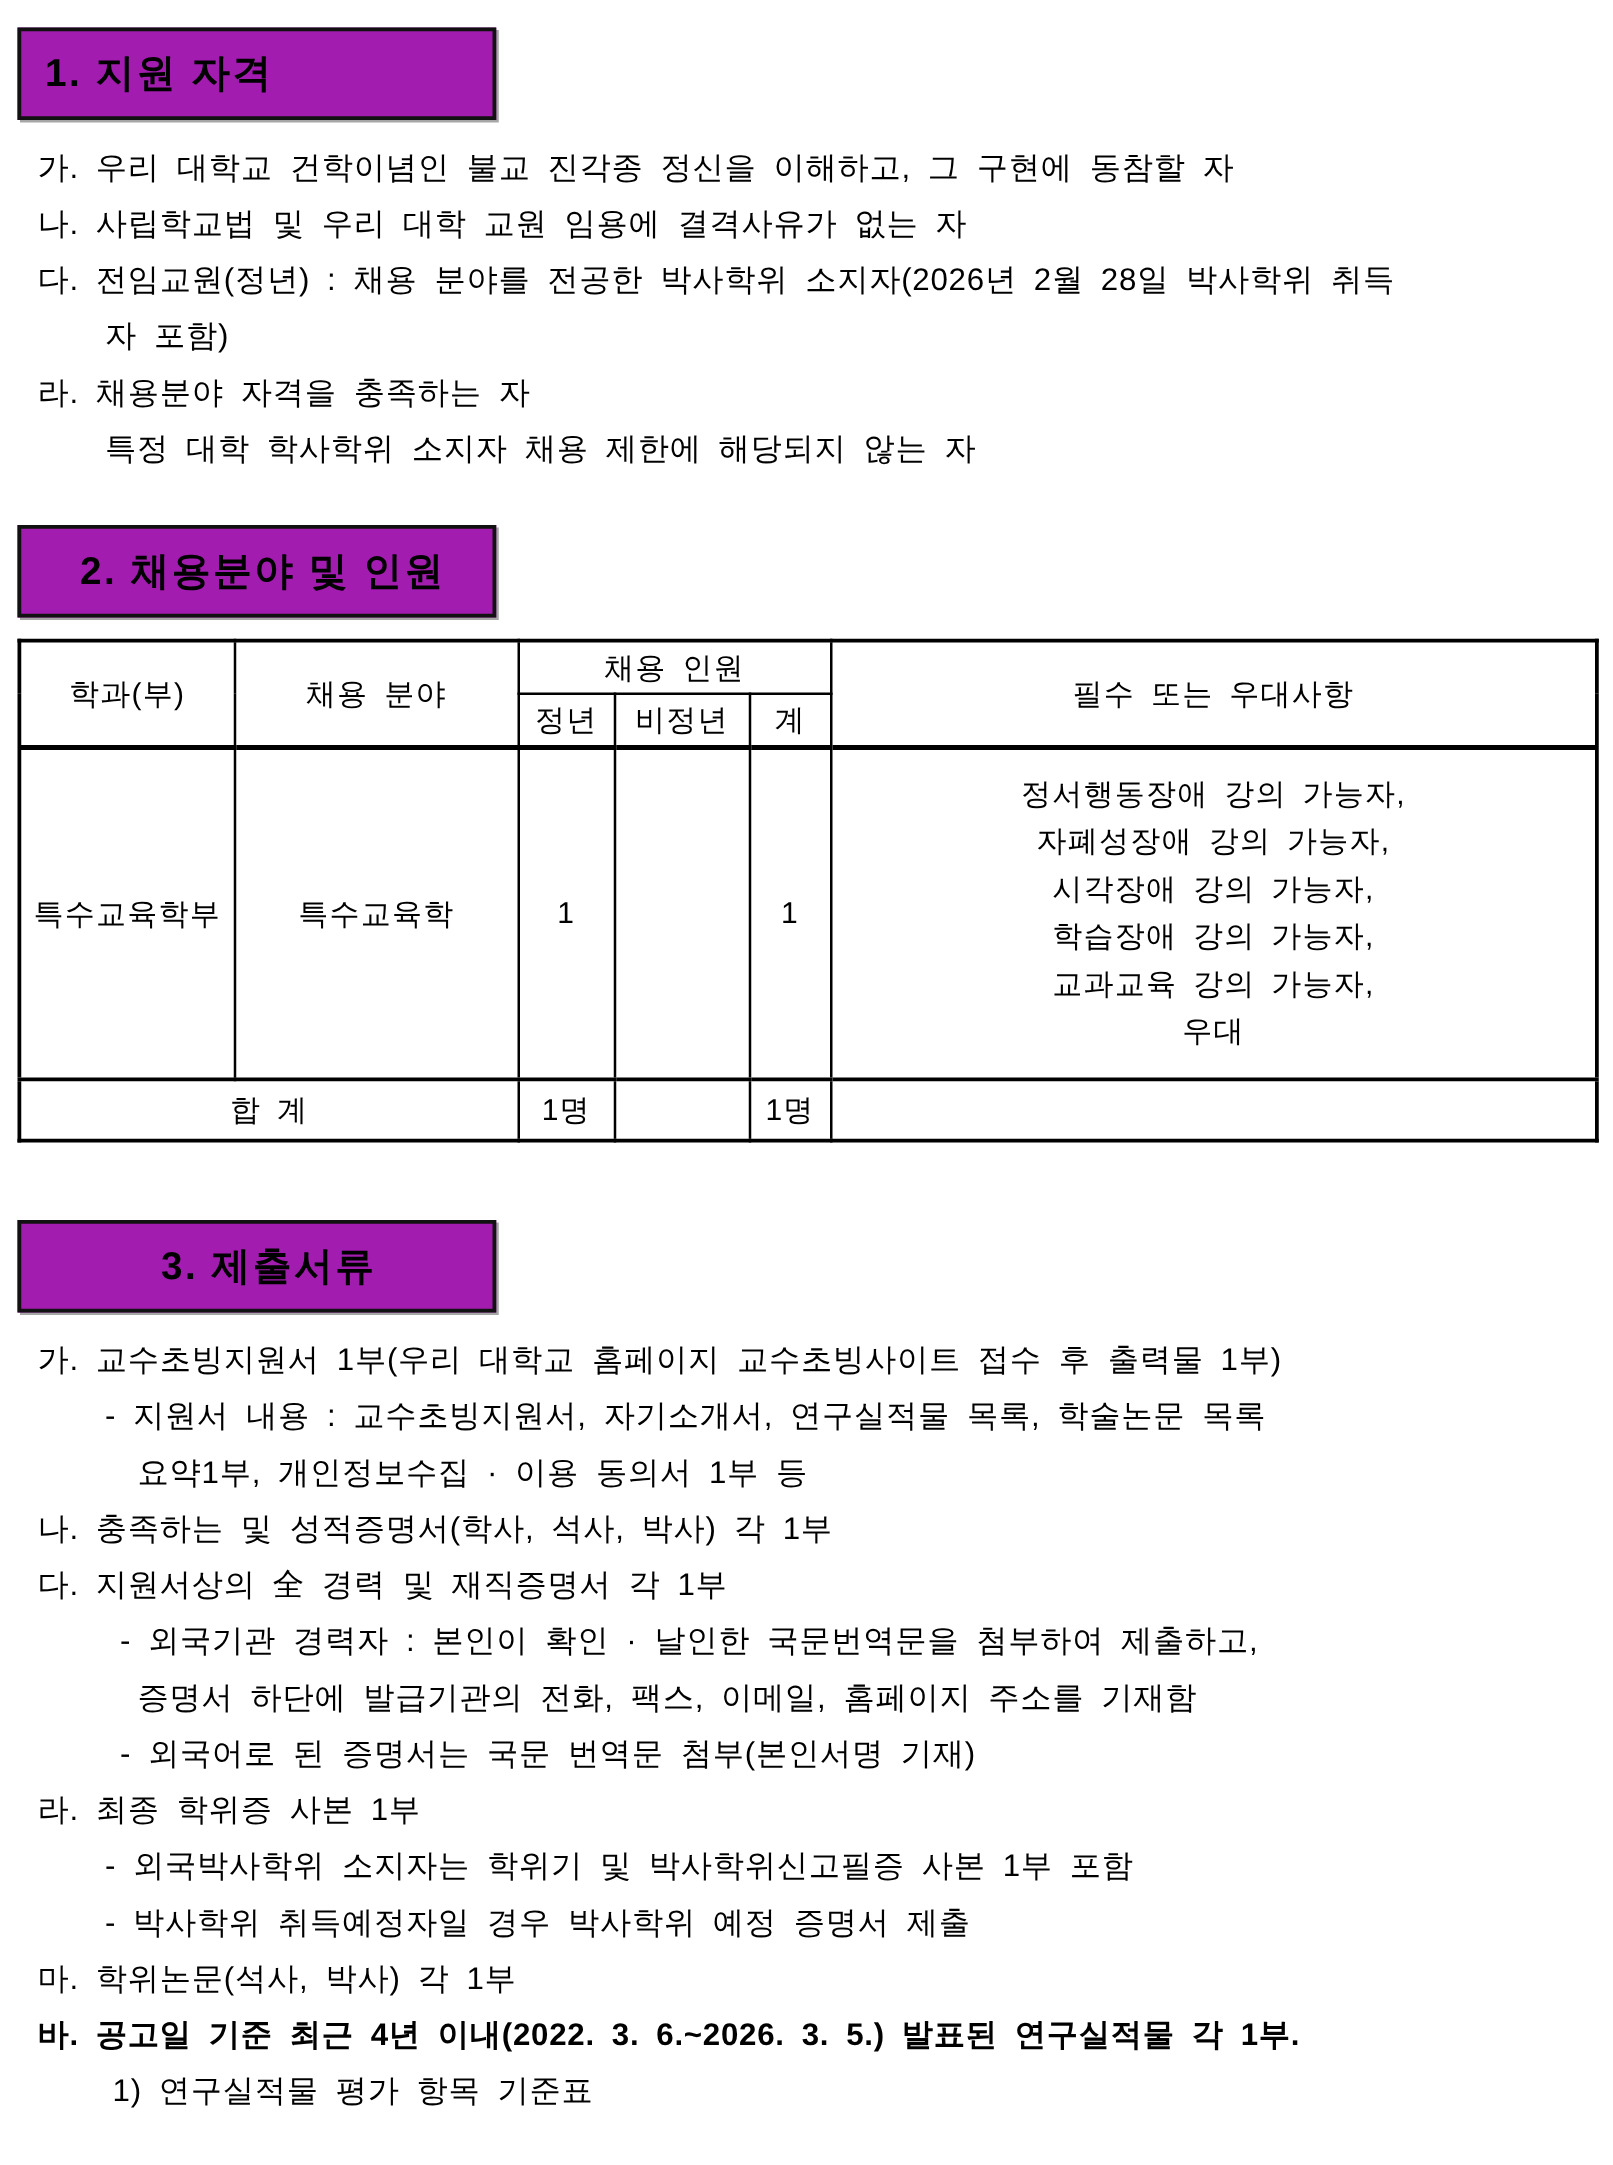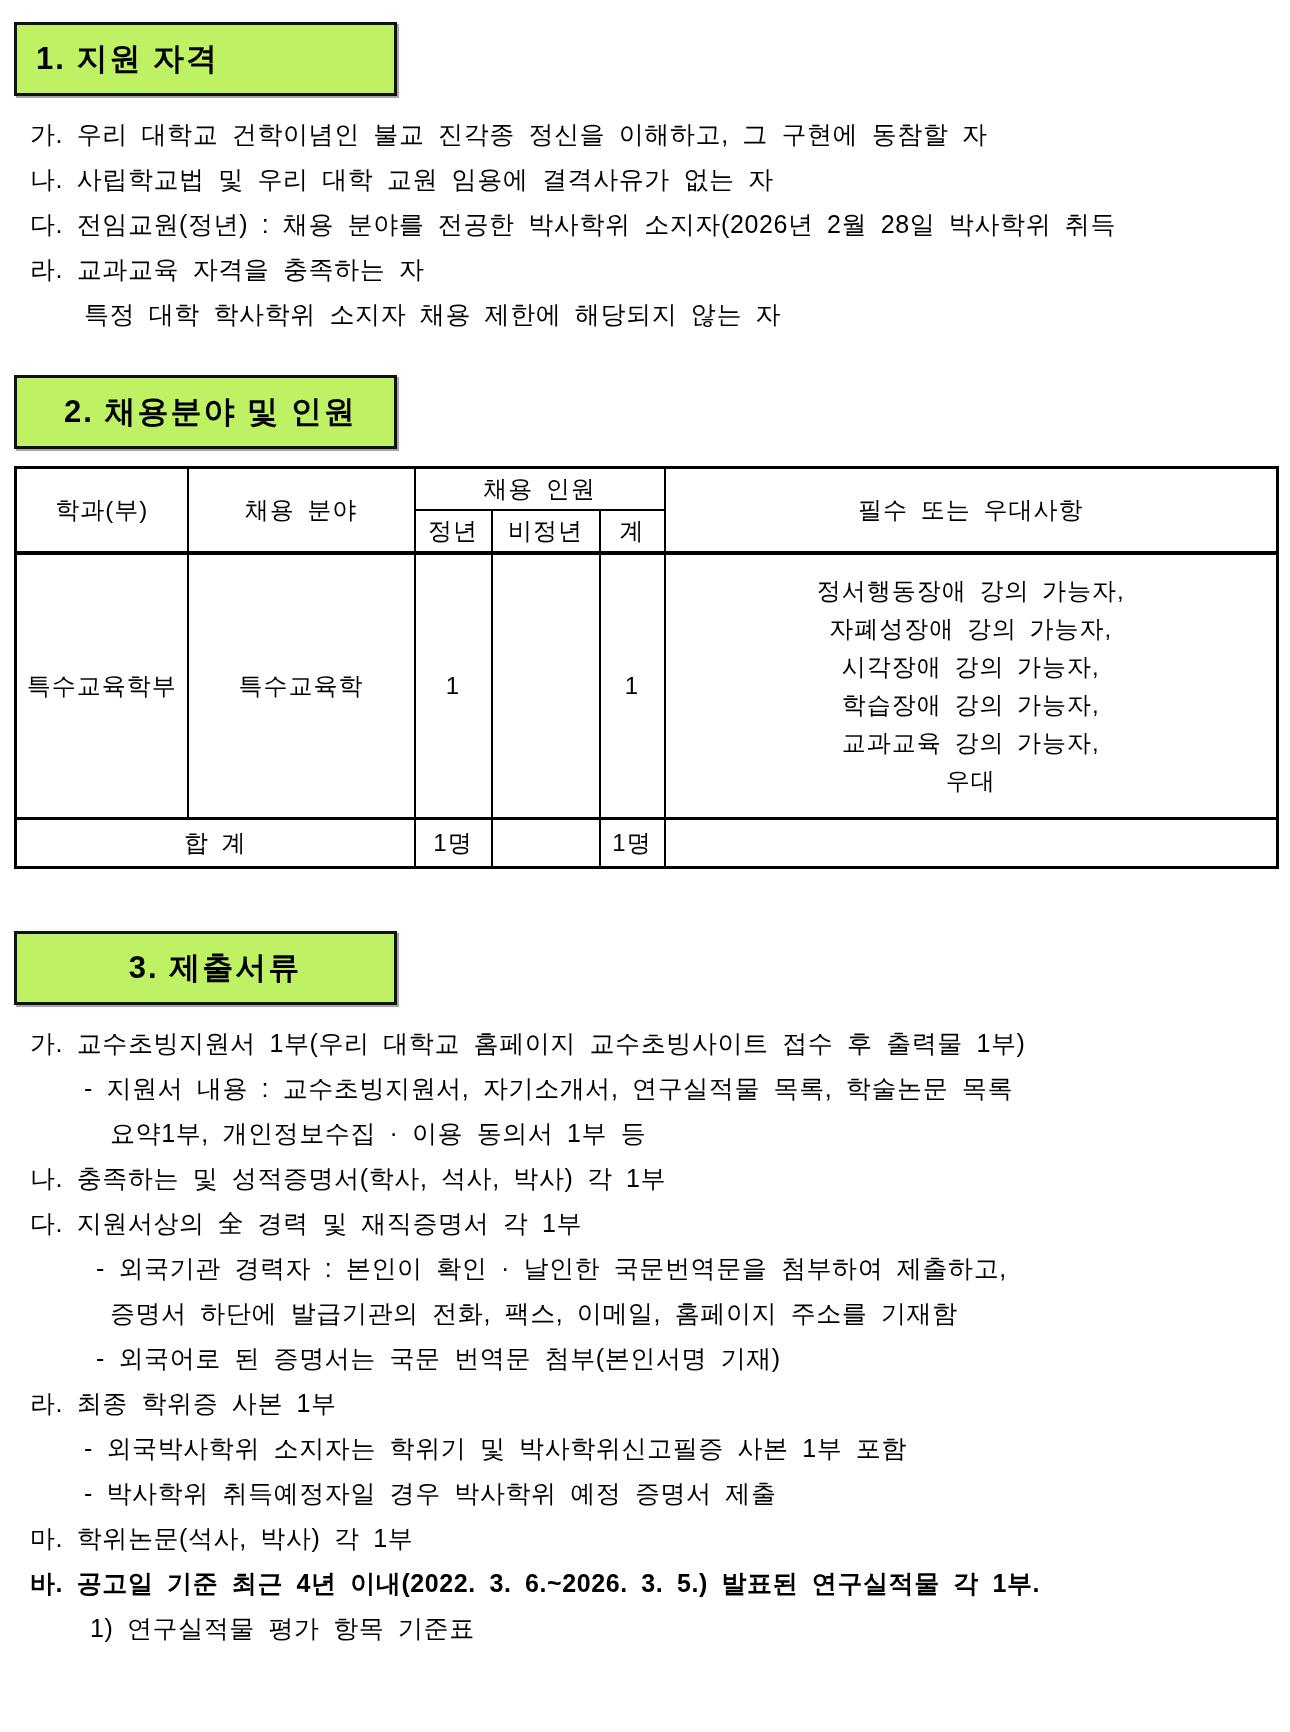--- a/index.html
+++ b/index.html
@@ -10,21 +10,21 @@
     color: #000000;
     font-family: "Liberation Sans", sans-serif;
     overflow-x: hidden;
   }
   .page { padding: 22px 14px 0 14px; box-sizing: border-box; }
 
   
   .section-header {
     width: 383px;
     box-sizing: border-box;
-    background: #bef264;
+    background: #a21caf;
     border: 3px solid #111111;
     box-shadow: 2px 2px 0 rgba(0,0,0,0.35);
     font-size: 31px;
     font-weight: bold;
     letter-spacing: 2px;
     padding: 13px 0 13px 19px;
     white-space: nowrap;
   }
   .mt-s1 { margin-top: 0; }
   .mt-s2 { margin-top: 38px; padding-left: 47px; }
@@ -90,23 +90,26 @@
       </div>
 
       <div class="line ind-0">
         <span>나. 사립학교법 및 우리 대학 교원 임용에 결격사유가 없는 자</span>
       </div>
 
       <div class="line ind-0">
         <span>다. 전임교원(정년) : 채용 분야를 전공한 박사학위 소지자(2026년 2월 28일 박사학위  취득</span>
       </div>
 
-
-      <div class="line ind-0">
-        <span>라. 교과교육 자격을 충족하는 자</span>
+      <div class="line ind-1">
+        <span>자 포함)</span>
+      </div>
+
+      <div class="line ind-0">
+        <span>라. 채용분야 자격을 충족하는 자</span>
       </div>
 
 
       <div class="line ind-1">
         <span>특정 대학 학사학위 소지자 채용 제한에 해당되지 않는 자</span>
       </div>
     </div>
 
   <div class="section-header mt-s2">
     <span>2. 채용분야 및 인원</span>

